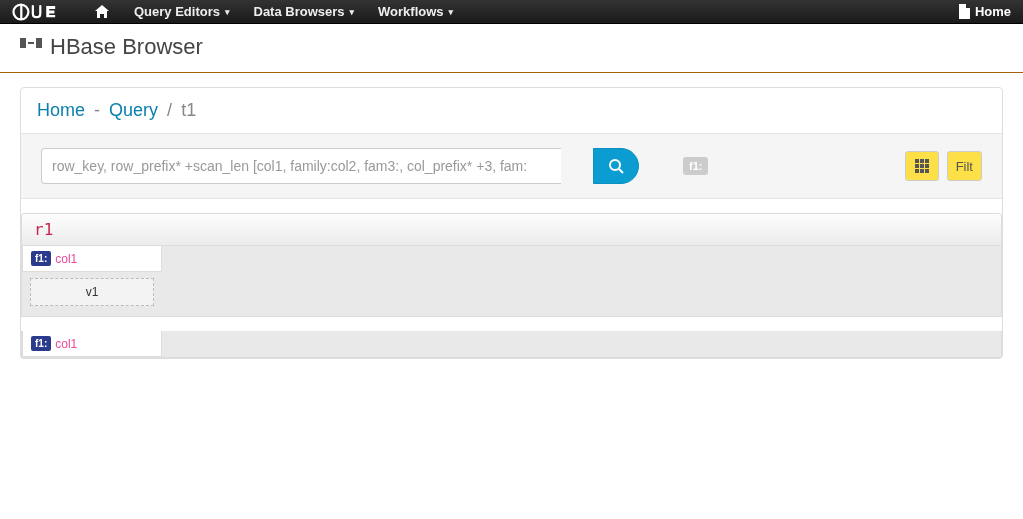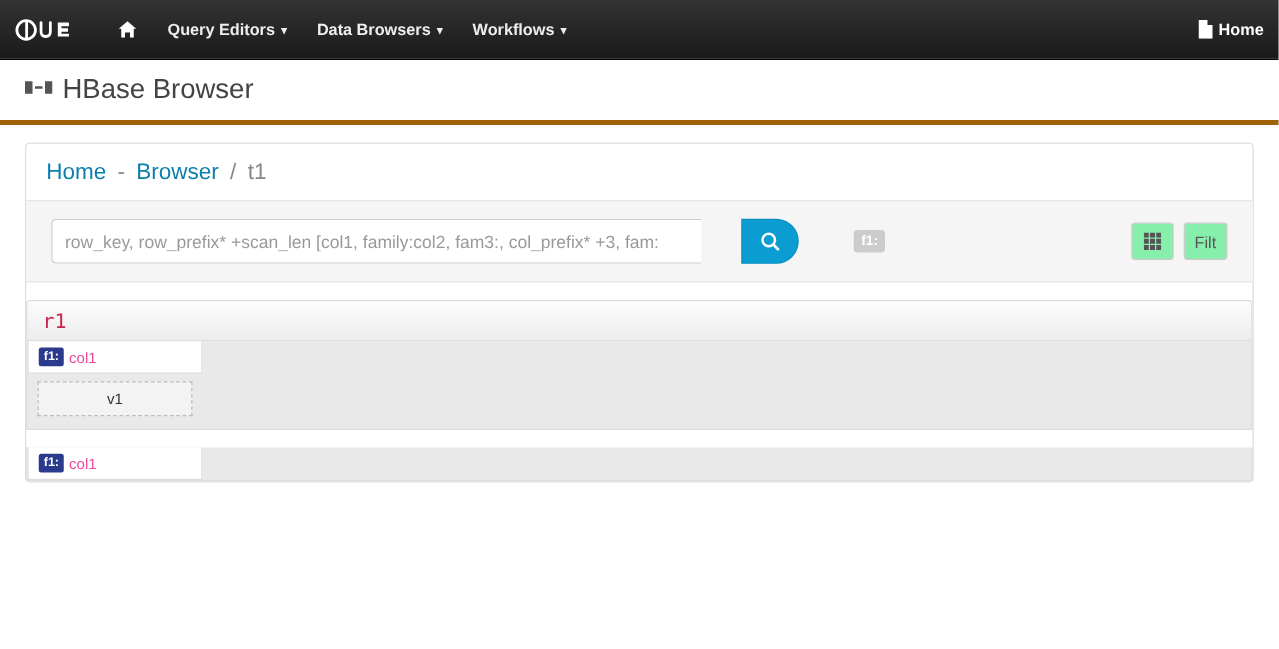--- a/index.html
+++ b/index.html
@@ -1,40 +1,40 @@
 <!DOCTYPE html>
 <html><head>
 <meta charset="utf-8">
 <style>
 * { box-sizing: border-box; margin: 0; padding: 0; }
 body { font-family: "Helvetica Neue", Helvetica, Arial, sans-serif; font-size: 14px; color: #333; background: #fff; width: 1023px; }
-.navbar { background: linear-gradient(#333, #1a1a1a); height: 48px; display: flex; align-items: center; padding: 0 12px; color: #fff; font-size: 13px; font-weight: bold; border-bottom: 1px solid #000; }
+.navbar { background: linear-gradient(#333, #1a1a1a); height: 24px; display: flex; align-items: center; padding: 0 12px; color: #fff; font-size: 13px; font-weight: bold; border-bottom: 1px solid #000; }
 .logo { display: flex; align-items: center; margin-right: 18px; }
 .logo svg { height: 18px; }
 .nav-item { display: flex; align-items: center; margin-right: 24px; cursor: pointer; color: #eee; }
 .nav-caret { margin-left: 5px; font-size: 9px; }
 .nav-spacer { flex: 1; }
 .nav-right { display: flex; align-items: center; cursor: pointer; }
 .nav-right svg { margin-right: 4px; }
-.subheader { background: #fff; padding: 10px 20px 12px; border-bottom: 4px solid #a16207; display: flex; align-items: center; }
+.subheader { background: #fff; padding: 10px 20px 12px; border-bottom: 1px solid #a16207; display: flex; }
 .subheader-icon { margin-right: 8px; }
 .subheader h1 { font-size: 22px; font-weight: 400; color: #444; }
 .content { padding: 14px 20px 40px; }
 .panel { border: 1px solid #ddd; border-radius: 4px; }
 .breadcrumb { padding: 12px 16px; font-size: 18px; }
 .breadcrumb a { color: #0b7fad; text-decoration: none; }
 .breadcrumb .sep { color: #888; margin: 0 4px; }
 .breadcrumb .current { color: #888; }
 .search-zone { background: #f5f5f5; border-top: 1px solid #e6e6e6; border-bottom: 1px solid #e6e6e6; padding: 14px 20px; display: flex; align-items: center; gap: 32px; }
 .search-input { flex: 0 0 520px; height: 36px; border: 1px solid #ccc; border-right: none; border-radius: 4px 0 0 4px; padding: 0 10px; font-size: 14px; color: #555; background: #fff; }
 .search-input::placeholder { color: #999; }
 .search-btn { height: 36px; width: 46px; background: #0b9dd2; border: 1px solid #0b90c0; color: #fff; display: flex; align-items: center; justify-content: center; border-radius: 0 22px 22px 0; cursor: pointer; }
 .tag { margin-left: 12px; background: #ccc; color: #fff; font-size: 11px; font-weight: bold; padding: 3px 6px; border-radius: 3px; }
 .right-tools { margin-left: auto; display: flex; gap: 8px; }
-.tool-btn { height: 30px; min-width: 34px; background: #86efac; border: 1px solid #ccc; border-radius: 3px; display: flex; align-items: center; justify-content: center; padding: 0 8px; color: #555; font-size: 13px; cursor: pointer; }
+.tool-btn { height: 30px; min-width: 34px; background: #fde047; border: 1px solid #ccc; border-radius: 3px; display: flex; align-items: center; justify-content: center; padding: 0 8px; color: #555; font-size: 13px; cursor: pointer; }
 .row-group { margin-top: 14px; }
 .row-header { background: linear-gradient(#fdfdfd, #ececec); border: 1px solid #ddd; border-radius: 3px 3px 0 0; padding: 6px 12px; }
 .row-key { color: #c7254e; font-family: Menlo, Monaco, monospace; font-size: 16px; }
 .row-body { border: 1px solid #ddd; border-top: none; background: #e9e9e9; padding: 0; }
 .cell-col { display: inline-block; width: 140px; vertical-align: top; }
 .cell-head { background: #fff; border: 1px solid #ddd; border-top: none; padding: 5px 8px; display: flex; align-items: center; gap: 4px; }
 .family-badge { background: #2a3a8c; color: #fff; font-size: 10px; font-weight: bold; padding: 2px 4px; border-radius: 2px; }
 .col-name { font-size: 12px; color: #ec4899; }
 .cell-value { margin: 6px 8px 10px; padding: 6px 8px; border: 1px dashed #bbb; background: #f3f3f3; font-size: 12px; color: #333; text-align: center; }
 </style>
@@ -85,21 +85,21 @@
       </svg>
   </span>
   <h1>HBase Browser</h1>
 </div>
 
 <div class="content">
   <div class="panel">
     <div class="breadcrumb">
       <a href="#">Home</a>
       <span class="sep">-</span>
-      <a href="#">Browser</a>
+      <a href="#">Query</a>
       <span class="sep">/</span>
       <span class="current">t1</span>
     </div>
 
     <div class="search-zone">
       <input class="search-input" type="text" placeholder="row_key, row_prefix* +scan_len [col1, family:col2, fam3:, col_prefix* +3, fam:" style="">
       <div class="search-btn">
         <svg width="16" height="16" viewBox="0 0 16 16" fill="none" stroke="#fff" stroke-width="2">
             <circle cx="7" cy="7" r="5"></circle>
             <line x1="11" y1="11" x2="15" y2="15"></line>

